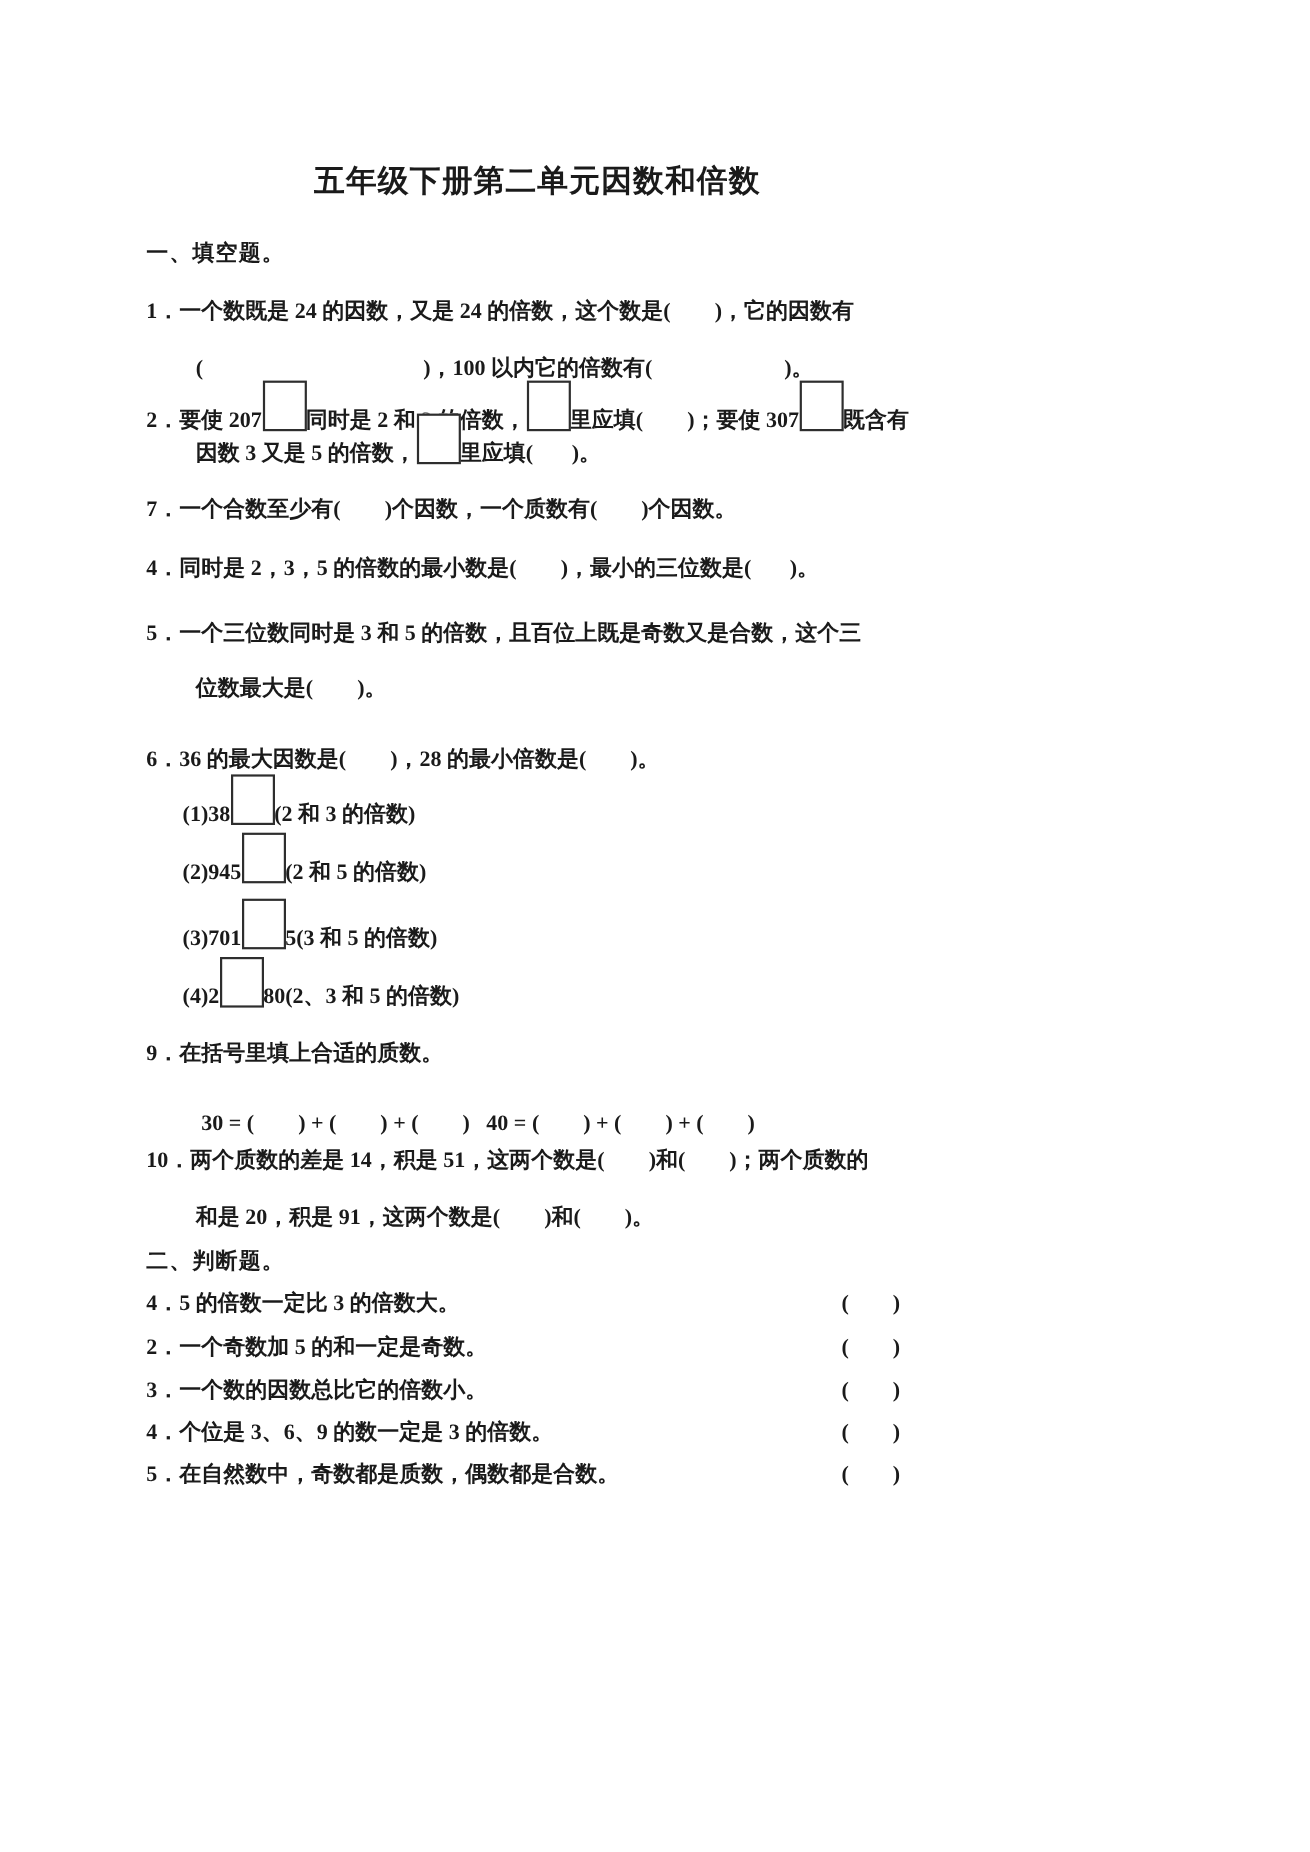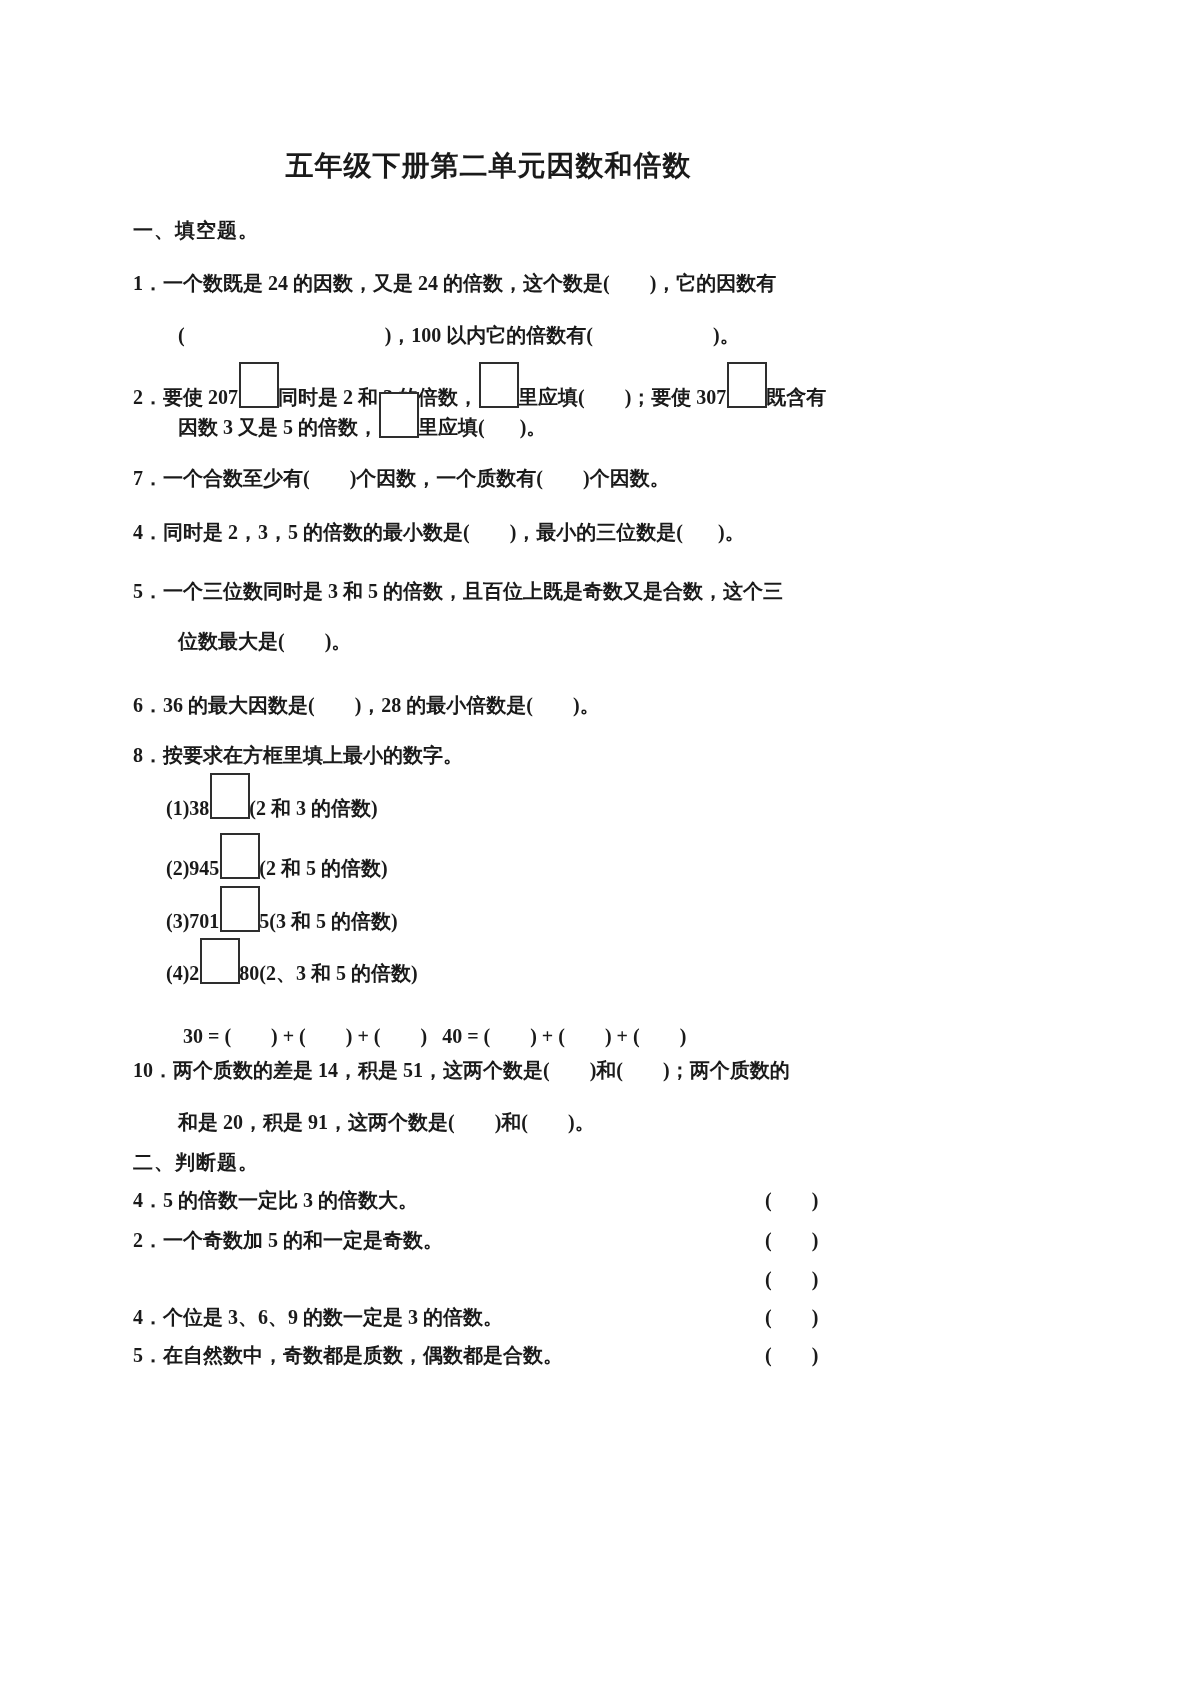--- a/index.html
+++ b/index.html
@@ -67,21 +67,21 @@
   }
   
   .ans{
     position:absolute;
     left:632px;
     top:0;
   }
   
   .lines > :nth-child(1){margin-bottom:23px}
   .lines > :nth-child(2){margin-bottom:22px}
-  .lines > :nth-child(3){margin-bottom:32px}
+  .lines > :nth-child(3){margin-bottom:17px}
   .lines > :nth-child(4){}
   .lines > :nth-child(5){margin-bottom:21px}
   .lines > :nth-child(6){margin-bottom:24px}
   .lines > :nth-child(7){margin-bottom:29px}
   .lines > :nth-child(8){margin-bottom:20px}
   .lines > :nth-child(9){margin-bottom:34px}
   .lines > :nth-child(10){margin-bottom:20px}
   .lines > :nth-child(11){margin-bottom:23px}
   .lines > :nth-child(12){margin-bottom:30px}
   .lines > :nth-child(13){margin-bottom:23px}
@@ -108,28 +108,28 @@
       <div class="ln sec"><span>一、填空题。</span></div>
       <div class="ln q"><span>1．一个数既是 24 的因数，又是 24 的倍数，这个数是(        )，它的因数有</span></div>
       <div class="ln cont"><span>(                                        )，100 以内它的倍数有(                        )。</span></div>
       <div class="ln q"><span>2．要使 207</span><span class="bx"></span><span>同时是 2 和 3 的倍数，</span><span class="bx"></span><span>里应填(        )；要使 307</span><span class="bx"></span><span>既含有</span></div>
       <div class="ln cont"><span>因数 3 又是 5 的倍数，</span><span class="bx"></span><span>里应填(       )。</span></div>
       <div class="ln q"><span>7．一个合数至少有(        )个因数，一个质数有(        )个因数。</span></div>
       <div class="ln q"><span>4．同时是 2，3，5 的倍数的最小数是(        )，最小的三位数是(       )。</span></div>
       <div class="ln q"><span>5．一个三位数同时是 3 和 5 的倍数，且百位上既是奇数又是合数，这个三</span></div>
       <div class="ln cont"><span>位数最大是(        )。</span></div>
       <div class="ln q"><span>6．36 的最大因数是(        )，28 的最小倍数是(        )。</span></div>
-      <div class="ln q"><span>8．按要求在方框里填上最小的数字。</span></div>
       <div class="ln sub"><span>(1)38</span><span class="bx"></span><span>(2 和 3 的倍数)</span></div>
       <div class="ln sub"><span>(2)945</span><span class="bx"></span><span>(2 和 5 的倍数)</span></div>
       <div class="ln sub"><span>(3)701</span><span class="bx"></span><span>5(3 和 5 的倍数)</span></div>
       <div class="ln sub"><span>(4)2</span><span class="bx"></span><span>80(2、3 和 5 的倍数)</span></div>
+      <div class="ln q"><span>9．在括号里填上合适的质数。</span></div>
       <div class="ln eq"><span>30 = (        ) + (        ) + (        )   40 = (        ) + (        ) + (        )</span></div>
       <div class="ln q"><span>10．两个质数的差是 14，积是 51，这两个数是(        )和(        )；两个质数的</span></div>
       <div class="ln cont"><span>和是 20，积是 91，这两个数是(        )和(        )。</span></div>
       <div class="ln sec"><span>二、判断题。</span></div>
       <div class="ln judge"><span>4．5 的倍数一定比 3 的倍数大。</span><span class="ans">(        )</span></div>
       <div class="ln judge"><span>2．一个奇数加 5 的和一定是奇数。</span><span class="ans">(        )</span></div>
-      <div class="ln judge"><span class="ans">(        )</span></div>
+      <div class="ln judge"><span>3．一个数的因数总比它的倍数小。</span><span class="ans">(        )</span></div>
       <div class="ln judge"><span>4．个位是 3、6、9 的数一定是 3 的倍数。</span><span class="ans">(        )</span></div>
       <div class="ln judge"><span>5．在自然数中，奇数都是质数，偶数都是合数。</span><span class="ans">(        )</span></div>
     </div>
 </div>
 
 </body></html>

